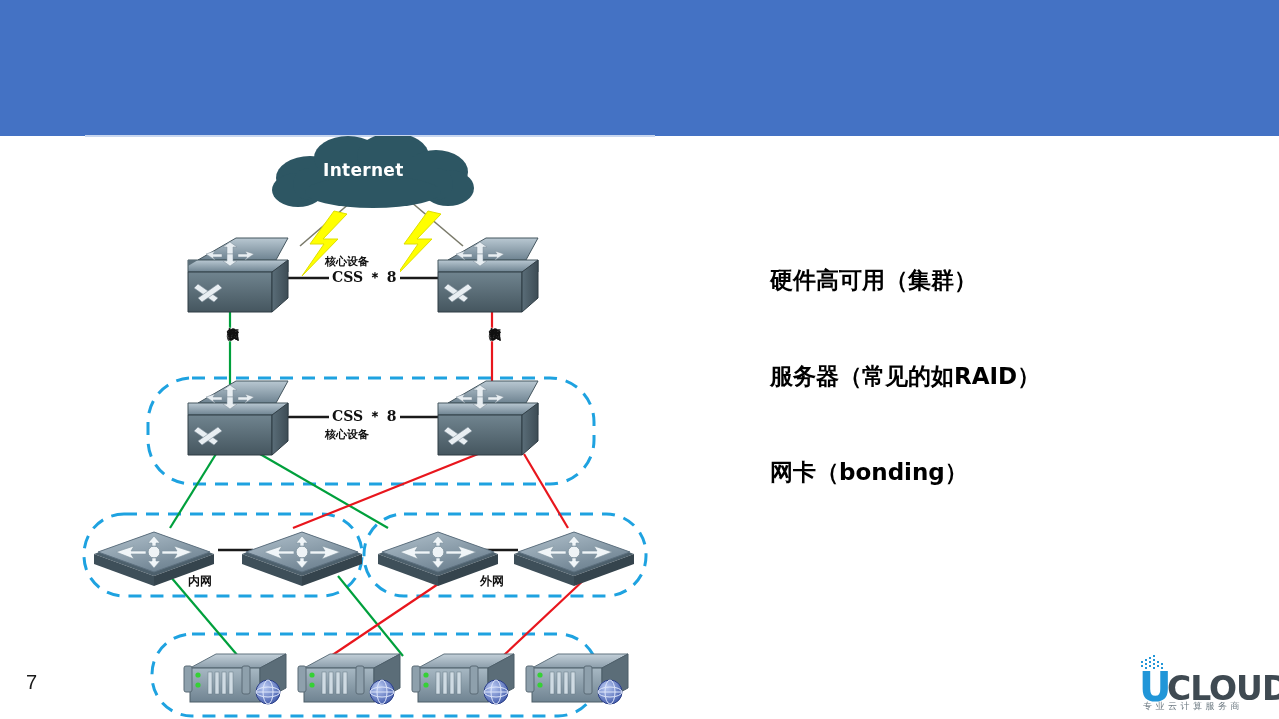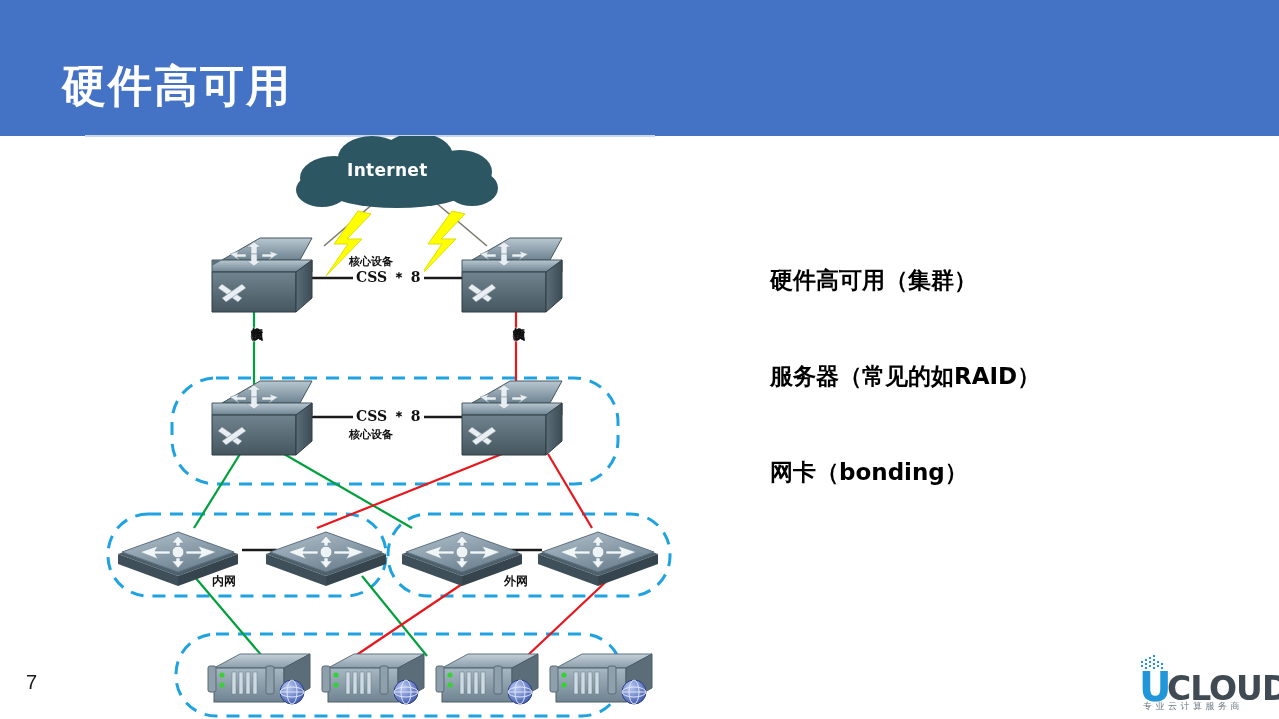--- a/index.html
+++ b/index.html
@@ -65,21 +65,21 @@
     position:absolute;width:2px;height:2px;background:#2196d8;display:block;
   }
   .logo-tag{
     position:absolute;left:4px;top:45px;
     font-size:9px;letter-spacing:3.5px;color:#6d7a82;
     font-family:Liberation Serif, serif;
     white-space:nowrap;
   }
 
   
-  #diagram{position:absolute;left:72px;top:136px;width:640px;height:583px;}
+  #diagram{position:absolute;left:48px;top:136px;width:640px;height:583px;}
   #diagram svg{position:absolute;left:0;top:0;}
 
   .vlabel{
     position:absolute;
     font-size:12px;color:#111;font-weight:bold;
     writing-mode:vertical-rl;
     letter-spacing:0px;
     font-family:"DejaVu Sans","Liberation Sans",sans-serif;
     text-shadow:0 0 1px #fff,0 0 2px #fff;
   }
@@ -101,21 +101,20 @@
     font-family:"DejaVu Sans","Liberation Sans",sans-serif;
     letter-spacing:0.3px;
   }
 </style>
 </head>
 <body>
 
 <div id="slide">
 
   <div class="header-band"></div>
-  <div class="slide-title">硬件高可用</div>
   <div class="title-rule"></div>
 
   <div id="diagram">
     <svg width="640" height="583" viewBox="0 0 640 583" xmlns="http://www.w3.org/2000/svg">
       <defs>
         <linearGradient id="topFace" x1="0" y1="0" x2="0" y2="1">
           <stop offset="0" stop-color="#b9c8d2"></stop>
           <stop offset="1" stop-color="#6e8391"></stop>
         </linearGradient>
         <linearGradient id="frontFace" x1="0" y1="0" x2="0" y2="1">

